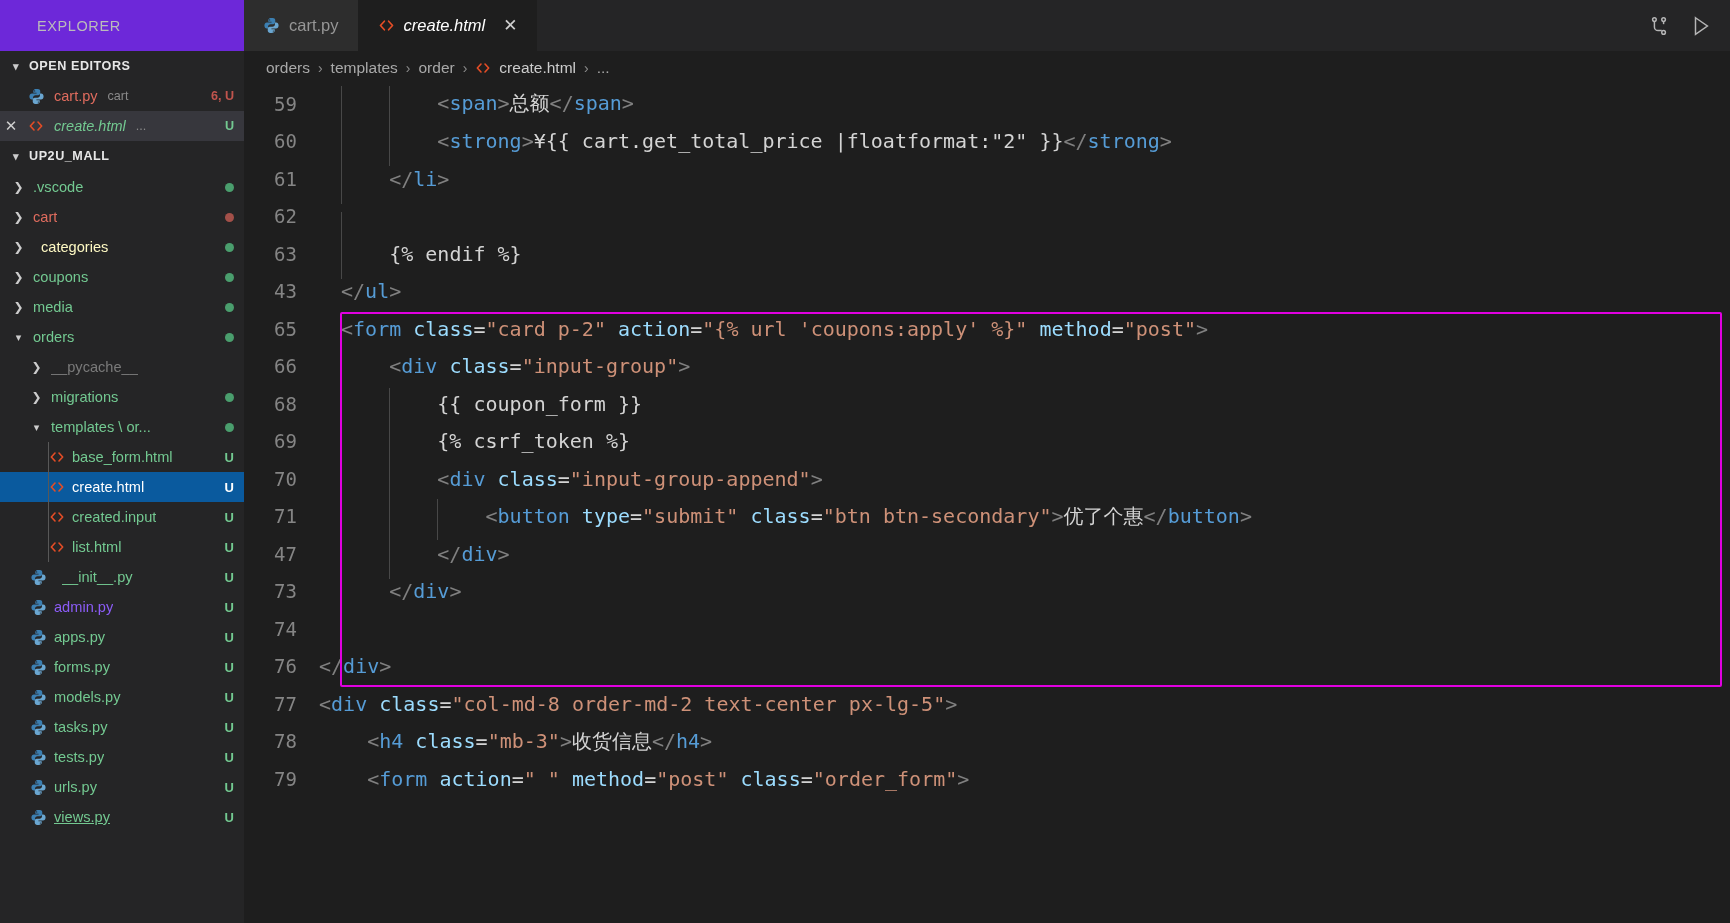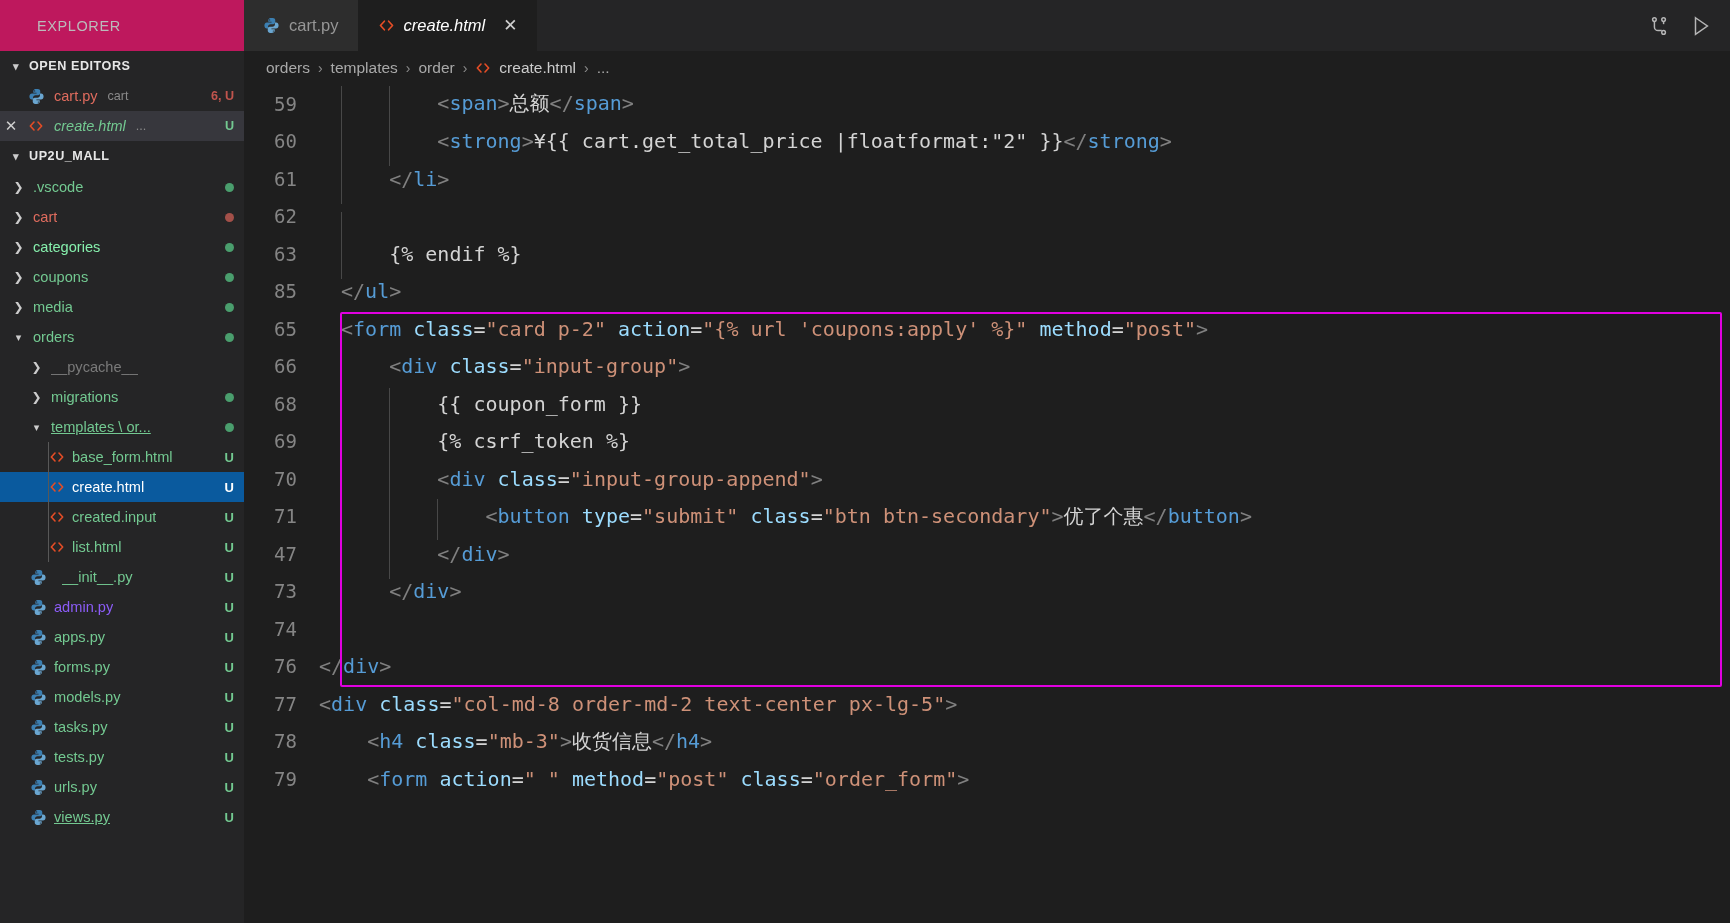--- a/index.html
+++ b/index.html
@@ -7,21 +7,21 @@
     width: 1730px; height: 923px;
     background: #1e1e1e;
     font-family: "Liberation Sans", sans-serif;
     overflow: hidden;
   }
   .app { display: flex; flex-direction: column; width: 1730px; height: 923px; }
 
   
   .topbar { display: flex; height: 51px; background: #252526; flex: none; }
   .sidebar-title {
-    width: 244px; flex: none; background: #be185d;
+    width: 244px; flex: none; background: #6d28d9;
     display: flex; align-items: center; padding-left: 37px;
     color: #bbbbbb; font-size: 14.5px; letter-spacing: 0.6px;
   }
   .tabs { display: flex; flex: 1; background: #252526; align-items: stretch; }
   .tab {
     display: flex; align-items: center; gap: 9px;
     padding: 0 19px; background: #2d2d2d; color: #969696;
     font-size: 16.5px; border-right: 1px solid #1e1e1e; position: relative;
   }
   .tab.active { background: #1e1e1e; color: #ffffff; }
@@ -198,21 +198,21 @@
           </div>
           <div class="trow">
             <span class="indent" style="width: 10px;"></span>
             <span class="tchev" style="font-size: 12px;">❯</span>
             <span class="tlabel" style="color: rgb(224, 108, 94); margin-left: 6px;">cart</span>
             <span class="dot" style="background: rgb(163, 80, 73);"></span>
           </div>
           <div class="trow">
             <span class="indent" style="width: 10px;"></span>
             <span class="tchev" style="font-size: 12px;">❯</span>
-            <span class="tlabel" style="color: #86efac; margin-left: 6px;">categories</span>
+            <span class="tlabel" style="color: #fef9c3; margin-left: 14px;">categories</span>
             <span class="dot" style="background: rgb(74, 158, 109);"></span>
           </div>
           <div class="trow">
             <span class="indent" style="width: 10px;"></span>
             <span class="tchev" style="font-size: 12px;">❯</span>
             <span class="tlabel" style="color: rgb(115, 201, 145); margin-left: 6px;">coupons</span>
             <span class="dot" style="background: rgb(74, 158, 109);"></span>
           </div>
           <div class="trow">
             <span class="indent" style="width: 10px;"></span>
@@ -233,21 +233,21 @@
           </div>
           <div class="trow">
             <span class="indent" style="width: 28px;"></span>
             <span class="tchev" style="font-size: 12px;">❯</span>
             <span class="tlabel" style="color: rgb(115, 201, 145); margin-left: 6px;">migrations</span>
             <span class="dot" style="background: rgb(74, 158, 109);"></span>
           </div>
           <div class="trow">
             <span class="indent" style="width: 28px;"></span>
             <span class="tchev">▾</span>
-            <span class="tlabel" style="color: rgb(115, 201, 145); margin-left: 6px; text-decoration: underline;">templates \ or...</span>
+            <span class="tlabel" style="color: rgb(115, 201, 145); margin-left: 6px;">templates \ or...</span>
             <span class="dot" style="background: rgb(74, 158, 109);"></span>
           </div>
           <div class="trow">
             <span class="indent" style="width: 46px;"></span>
             <span class="ticon">
               <svg viewBox="0 0 24 24" width="16" height="16">
                 <path fill="none" stroke="#e44d26" stroke-width="2.4" stroke-linecap="round" stroke-linejoin="round" d="M9 6 L3.5 12 L9 18 M15 6 L20.5 12 L15 18"></path>
               </svg>
             </span>
             <span class="indent" style="width: 5px;"></span>
@@ -420,21 +420,21 @@
           <span class="bc-sep">›</span>
           <span class="bc-ellip">...</span>
         </div>
       <div class="code-area">
         <div class="code-scroll" id="code-scroll">
             <div class="line"><div class="lnum">59</div><div class="lcode"><span class="ig" style="left: 26px;"></span><span class="ig" style="left: 74.08px;"></span><span><span class="t-txt">        </span><span class="t-brk">&lt;</span><span class="t-tag">span</span><span class="t-brk">&gt;</span><span class="t-txt">总额</span><span class="t-brk">&lt;/</span><span class="t-tag">span</span><span class="t-brk">&gt;</span></span></div></div>
             <div class="line"><div class="lnum">60</div><div class="lcode"><span class="ig" style="left: 26px;"></span><span class="ig" style="left: 74.08px;"></span><span><span class="t-txt">        </span><span class="t-brk">&lt;</span><span class="t-tag">strong</span><span class="t-brk">&gt;</span><span class="t-txt">¥{{ cart.get_total_price |floatformat:"2" }}</span><span class="t-brk">&lt;/</span><span class="t-tag">strong</span><span class="t-brk">&gt;</span></span></div></div>
             <div class="line"><div class="lnum">61</div><div class="lcode"><span class="ig" style="left: 26px;"></span><span><span class="t-txt">    </span><span class="t-brk">&lt;/</span><span class="t-tag">li</span><span class="t-brk">&gt;</span></span></div></div>
             <div class="line"><div class="lnum">62</div><div class="lcode"><span class="ig" style="left: 26px;"></span><span></span></div></div>
             <div class="line"><div class="lnum">63</div><div class="lcode"><span class="ig" style="left: 26px;"></span><span><span class="t-txt">    </span><span class="t-txt">{% endif %}</span></span></div></div>
-            <div class="line"><div class="lnum">85</div><div class="lcode"><span><span class="t-brk">&lt;/</span><span class="t-tag">ul</span><span class="t-brk">&gt;</span></span></div></div>
+            <div class="line"><div class="lnum">43</div><div class="lcode"><span><span class="t-brk">&lt;/</span><span class="t-tag">ul</span><span class="t-brk">&gt;</span></span></div></div>
             <div class="line"><div class="lnum">65</div><div class="lcode"><span><span class="t-brk">&lt;</span><span class="t-tag">form</span><span class="t-txt"> </span><span class="t-attr">class</span><span class="t-eq">=</span><span class="t-str">"card p-2"</span><span class="t-txt"> </span><span class="t-attr">action</span><span class="t-eq">=</span><span class="t-str">"{% url 'coupons:apply' %}"</span><span class="t-txt"> </span><span class="t-attr">method</span><span class="t-eq">=</span><span class="t-str">"post"</span><span class="t-brk">&gt;</span></span></div></div>
             <div class="line"><div class="lnum">66</div><div class="lcode"><span class="ig" style="left: 26px;"></span><span><span class="t-txt">    </span><span class="t-brk">&lt;</span><span class="t-tag">div</span><span class="t-txt"> </span><span class="t-attr">class</span><span class="t-eq">=</span><span class="t-str">"input-group"</span><span class="t-brk">&gt;</span></span></div></div>
             <div class="line"><div class="lnum">68</div><div class="lcode"><span class="ig" style="left: 26px;"></span><span class="ig" style="left: 74.08px;"></span><span><span class="t-txt">        </span><span class="t-txt">{{ coupon_form }}</span></span></div></div>
             <div class="line"><div class="lnum">69</div><div class="lcode"><span class="ig" style="left: 26px;"></span><span class="ig" style="left: 74.08px;"></span><span><span class="t-txt">        </span><span class="t-txt">{% csrf_token %}</span></span></div></div>
             <div class="line"><div class="lnum">70</div><div class="lcode"><span class="ig" style="left: 26px;"></span><span class="ig" style="left: 74.08px;"></span><span><span class="t-txt">        </span><span class="t-brk">&lt;</span><span class="t-tag">div</span><span class="t-txt"> </span><span class="t-attr">class</span><span class="t-eq">=</span><span class="t-str">"input-group-append"</span><span class="t-brk">&gt;</span></span></div></div>
             <div class="line"><div class="lnum">71</div><div class="lcode"><span class="ig" style="left: 26px;"></span><span class="ig" style="left: 74.08px;"></span><span class="ig" style="left: 122.16px;"></span><span><span class="t-txt">            </span><span class="t-brk">&lt;</span><span class="t-tag">button</span><span class="t-txt"> </span><span class="t-attr">type</span><span class="t-eq">=</span><span class="t-str">"submit"</span><span class="t-txt"> </span><span class="t-attr">class</span><span class="t-eq">=</span><span class="t-str">"btn btn-secondary"</span><span class="t-brk">&gt;</span><span class="t-txt">优了个惠</span><span class="t-brk">&lt;/</span><span class="t-tag">button</span><span class="t-brk">&gt;</span></span></div></div>
             <div class="line"><div class="lnum">47</div><div class="lcode"><span class="ig" style="left: 26px;"></span><span class="ig" style="left: 74.08px;"></span><span><span class="t-txt">        </span><span class="t-brk">&lt;/</span><span class="t-tag">div</span><span class="t-brk">&gt;</span></span></div></div>
             <div class="line"><div class="lnum">73</div><div class="lcode"><span class="ig" style="left: 26px;"></span><span><span class="t-txt">    </span><span class="t-brk">&lt;/</span><span class="t-tag">div</span><span class="t-brk">&gt;</span></span></div></div>
             <div class="line"><div class="lnum">74</div></div>
             <div class="line"><div class="lnum">76</div><div class="lcode"><span style="margin-left: -22px;"><span class="t-brk">&lt;/</span><span class="t-tag">div</span><span class="t-brk">&gt;</span></span></div></div>

